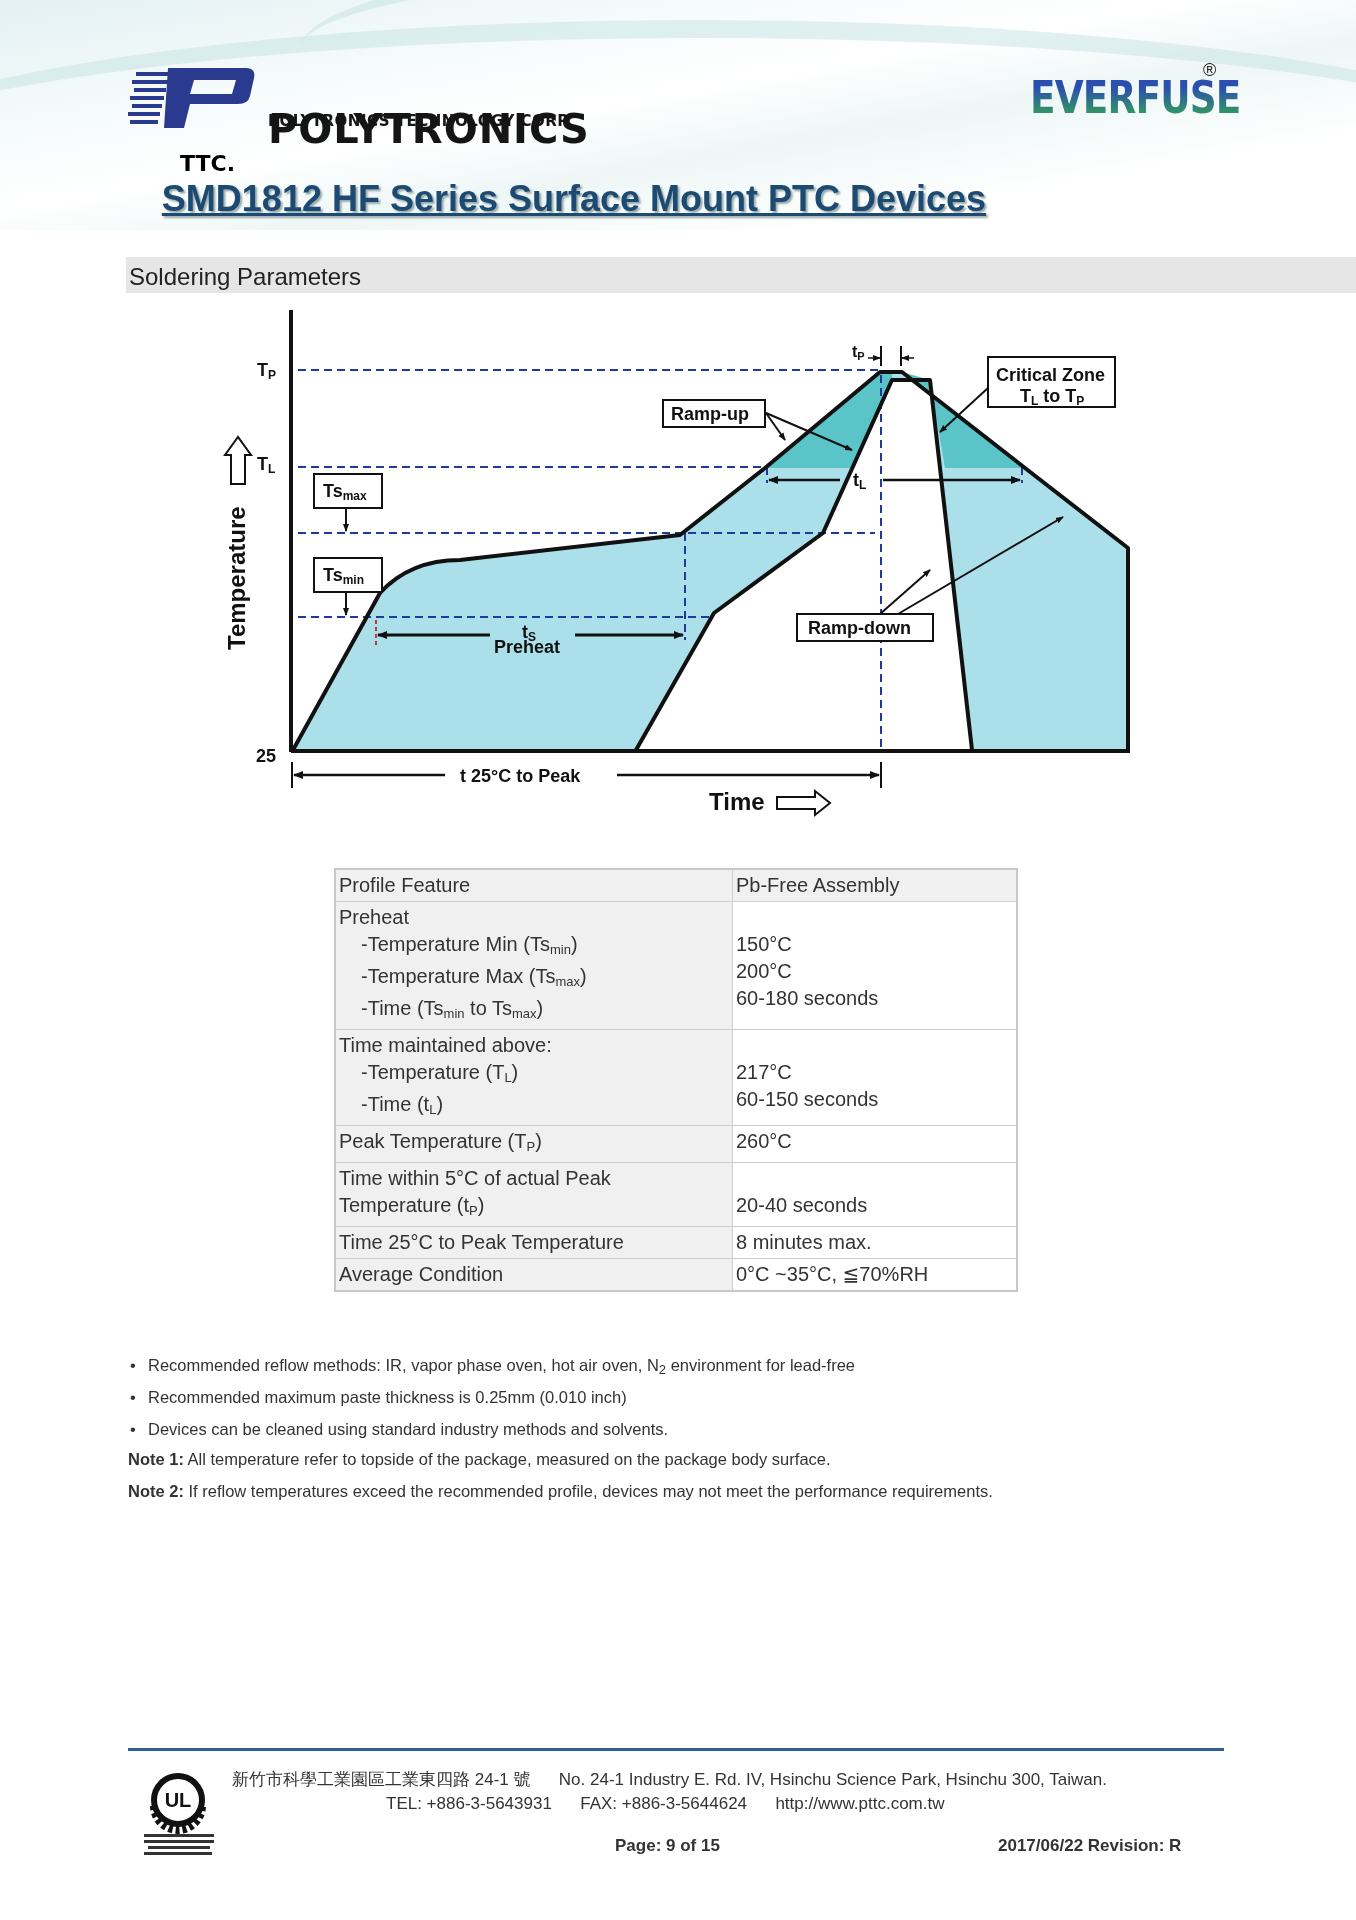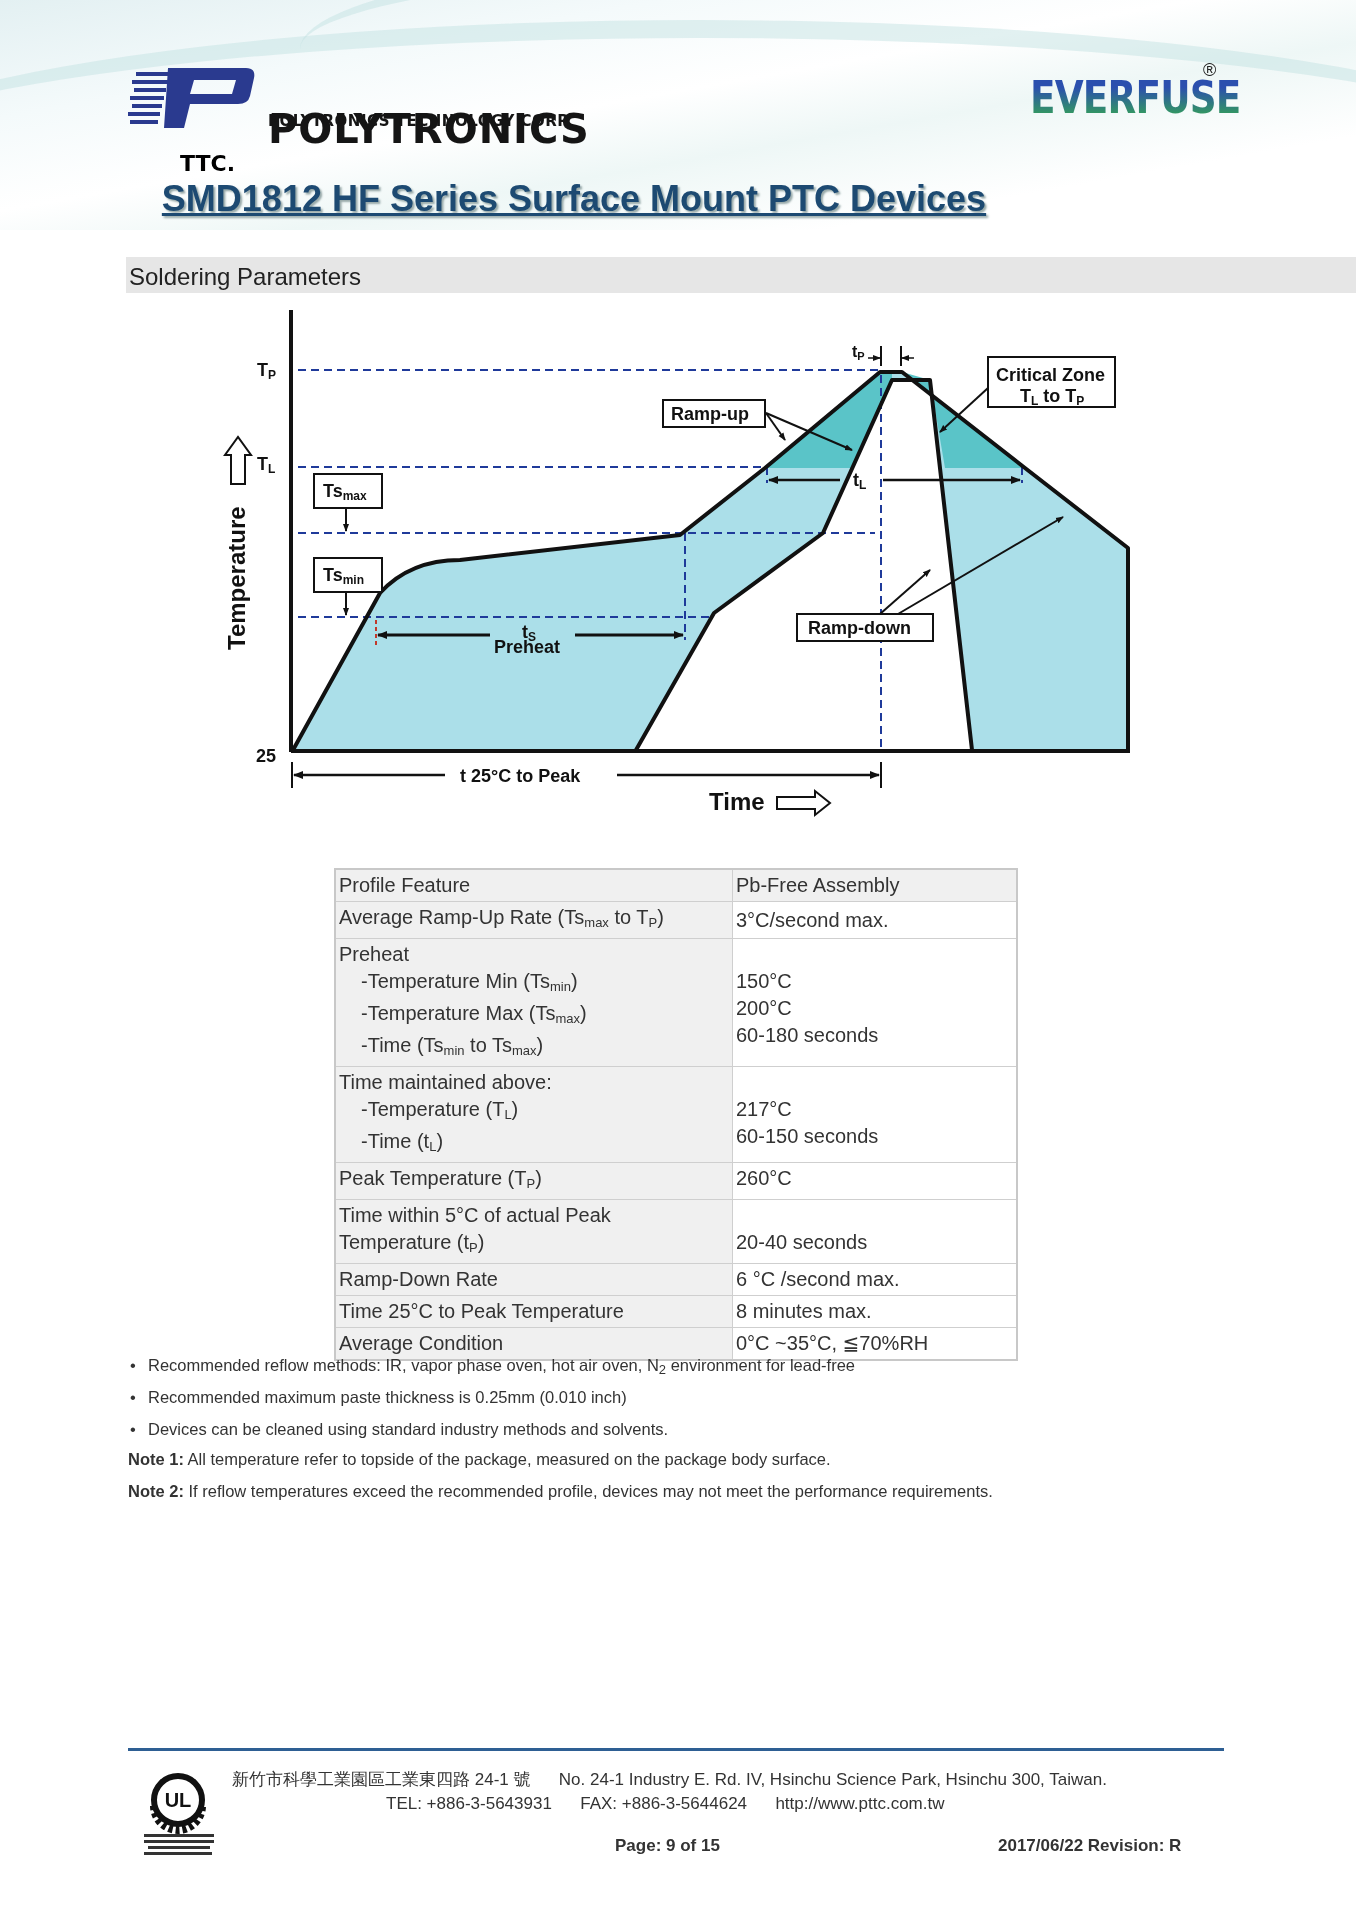--- a/index.html
+++ b/index.html
@@ -162,24 +162,20 @@
   <path d="M777,797 L815,797 L815,791 L830,803 L815,815 L815,809 L777,809 Z" fill="#fff" stroke="#111" stroke-width="2"></path>
 </svg>
 
 <table class="params">
   <tbody>
       <tr class="head">
     <td class="feat">Profile Feature</td>
     <td>Pb-Free Assembly</td>
   </tr>
   <tr>
-    <td class="feat"><span>Average Ramp-Up Rate (Ts</span><sub>max</sub><span> to T</span><sub>P</sub><span>)</span></td>
-    <td class="val"><span style="position:relative;top:3px">3°C/second max.</span></td>
-  </tr>
-  <tr>
     <td class="feat">
       <span>Preheat</span>
       <span class="ind"><span>-Temperature Min (Ts</span><sub>min</sub><span>)</span></span>
       <span class="ind"><span>-Temperature Max (Ts</span><sub>max</sub><span>)</span></span>
       <span class="ind"><span>-Time (Ts</span><sub>min</sub><span> to Ts</span><sub>max</sub><span>)</span></span>
     </td>
     <td class="val">
       <span style="display:block">&nbsp;</span>
       <span style="display:block">150°C</span>
       <span style="display:block">200°C</span>
@@ -204,24 +200,20 @@
   </tr>
   <tr>
     <td class="feat">
       <span style="display:block">Time within 5°C of actual Peak</span>
       <span><span>Temperature (t</span><sub>P</sub><span>)</span></span>
     </td>
     <td class="val">
       <span style="display:block">&nbsp;</span>
       <span>20-40 seconds</span>
     </td>
-  </tr>
-  <tr>
-    <td class="feat">Ramp-Down Rate</td>
-    <td class="val">6 °C /second max.</td>
   </tr>
   <tr>
     <td class="feat">Time 25°C to Peak Temperature</td>
     <td class="val">8 minutes max.</td>
   </tr>
   <tr>
     <td class="feat">Average Condition</td>
     <td class="val">0°C ~35°C,  ≦70%RH</td>
   </tr>
 </tbody>

